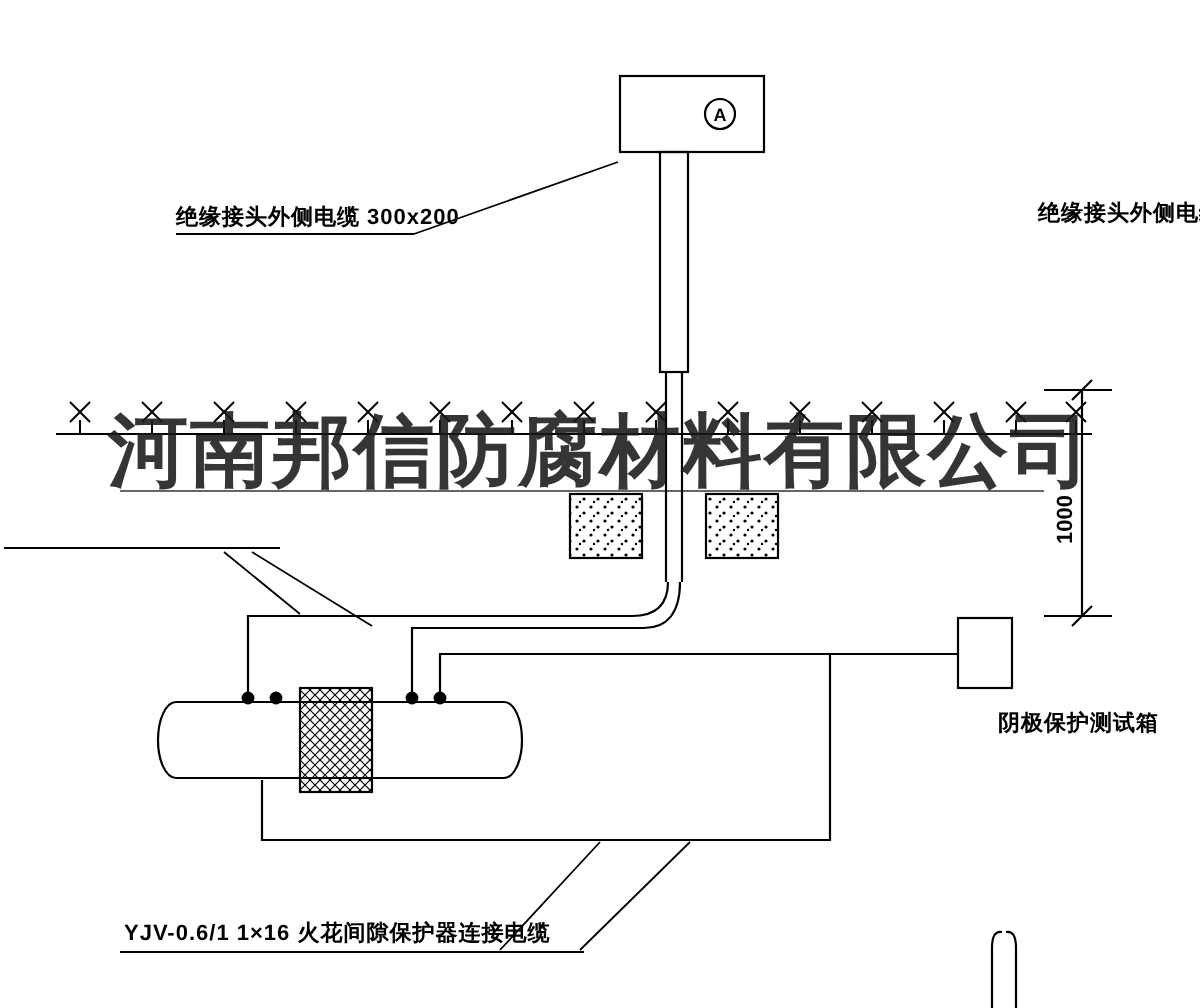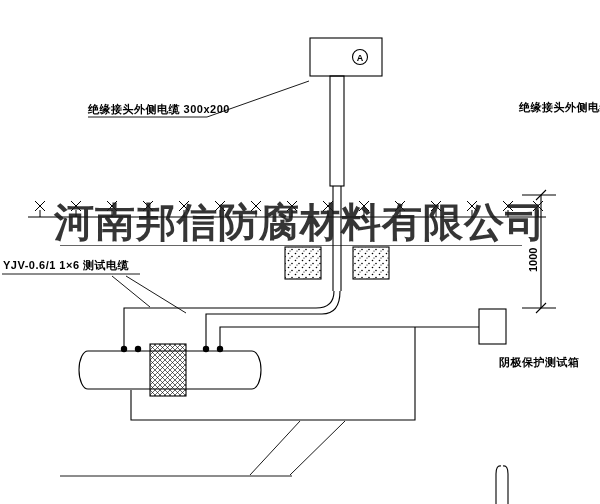--- a/index.html
+++ b/index.html
@@ -11,21 +11,21 @@
   .lbl{
     position:absolute;font-size:11px;font-weight:bold;color:#000;
     white-space:nowrap;line-height:13px;letter-spacing:0.5px;
   }
   .dim-label{
     position:absolute;font-size:11px;font-weight:bold;color:#000;white-space:nowrap;
     transform:rotate(-90deg);transform-origin:left top;
   }
   .watermark{
     position:absolute;left:52px;top:203px;width:496px;height:46px;
-    font-family:Liberation Mono, monospace;
+    font-family:Liberation Sans, sans-serif;
     font-size:40px;font-weight:bold;color:rgba(25,25,25,0.88);
     letter-spacing:1px;text-align:center;white-space:nowrap;line-height:46px;
     z-index:3;pointer-events:none;
   }
   .wm-strike{
     position:absolute;left:60px;top:245px;width:462px;height:1px;
     background:rgba(20,20,20,0.65);z-index:3;
   }
 </style>
 </head>
@@ -142,23 +142,23 @@
       </g>
     </g>
 
     <text x="360" y="60.5" font-size="9" font-weight="bold" text-anchor="middle" fill="#000">A</text>
   </svg>
 
   <div class="lbl" style="left:88px;top:103px;">绝缘接头外侧电缆 300x200</div>
 
   <div class="lbl" style="left:519px;top:101px;">绝缘接头外侧电缆</div>
 
-  <div class="lbl" style="left:3px;top:259px;">YJV-0.6/1 1×6  测试电缆</div>
 
   <div class="dim-label" style="left:527px;top:272px;">1000</div>
 
   <div class="lbl" style="left:499px;top:356px;">阴极保护测试箱</div>
 
+  <div class="lbl" style="left:62px;top:461px;">YJV-0.6/1 1×16  火花间隙保护器连接电缆</div>
 
   <div class="watermark">河南邦信防腐材料有限公司</div>
   <div class="wm-strike"></div>
 
 </div>
 
 </body></html>

